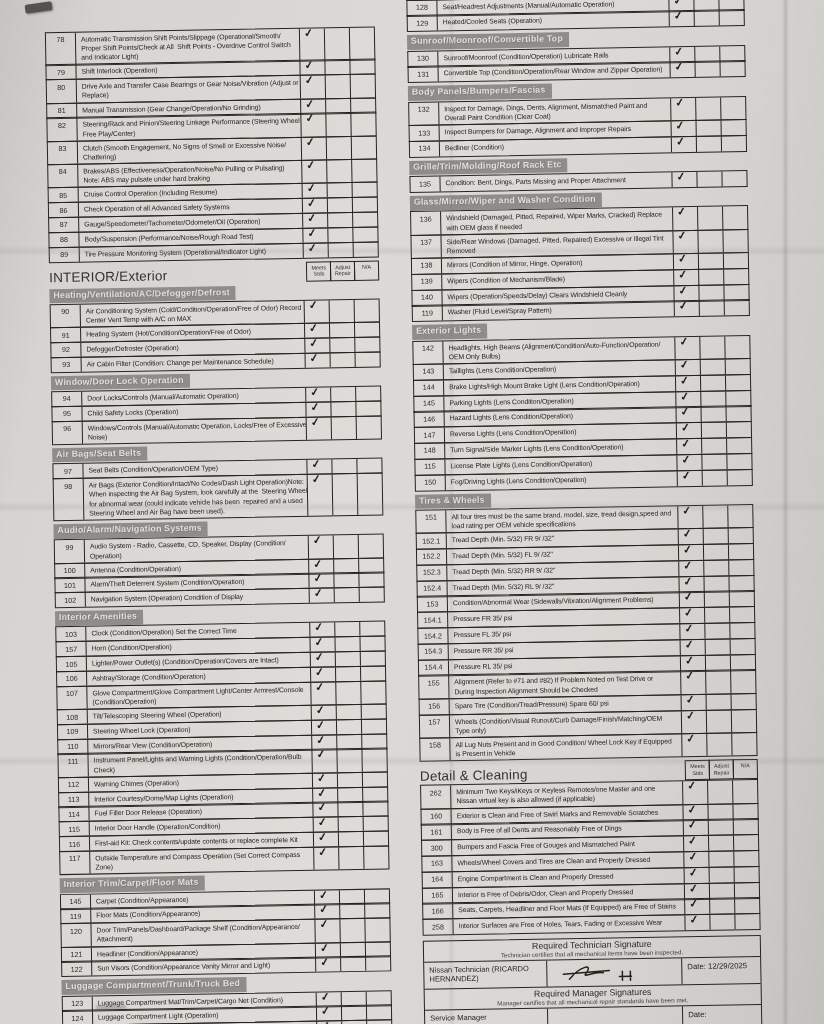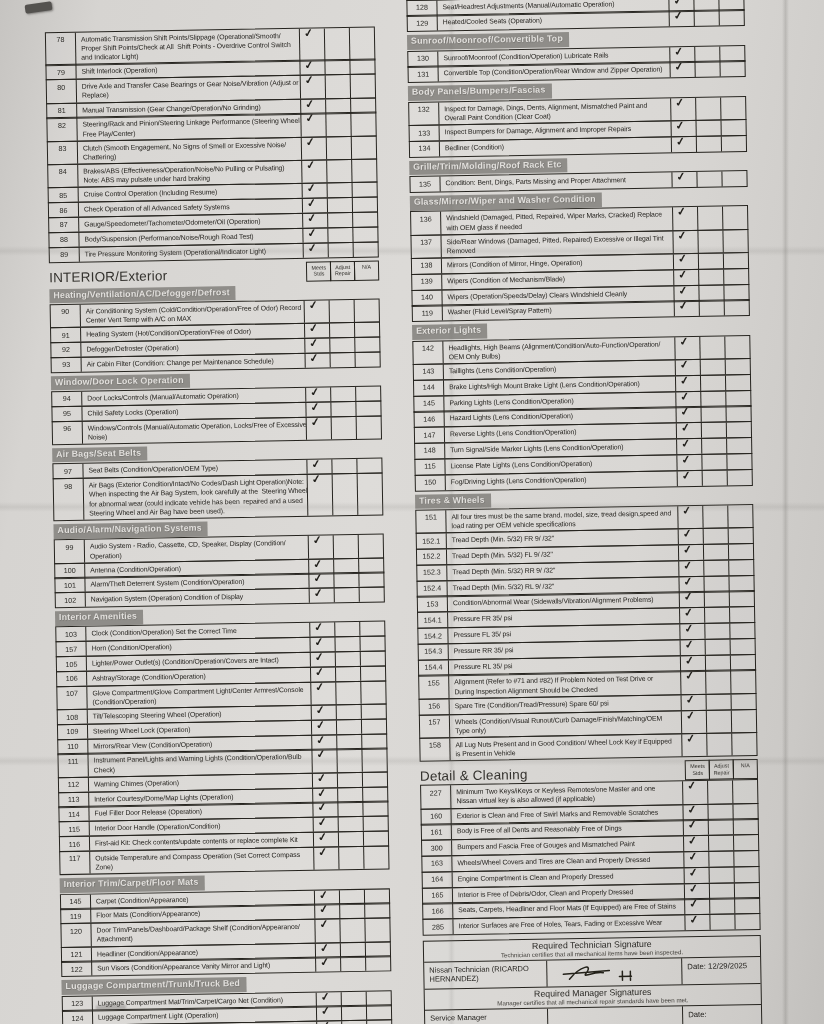--- a/index.html
+++ b/index.html
@@ -888,21 +888,21 @@
           <span class="head-label">Detail &amp; Cleaning</span>
           <div class="colheads">
             <div class="ch">Meets
 Stds</div>
             <div class="ch">Adjust
 Repair</div>
             <div class="ch">N/A</div>
           </div>
         </div>
         <div class="row">
-          <div class="cell num">227</div>
+          <div class="cell num">262</div>
           <div class="cell txt">Minimum Two Keys/iKeys or Keyless Remotes/one Master and one
 Nissan virtual key is also allowed (if applicable)</div>
           <div class="cell chk">
             <span class="check">✓</span>
           </div>
           <div class="cell chk"></div>
           <div class="cell chk"></div>
         </div>
         <div class="row">
           <div class="cell num">160</div>
@@ -961,21 +961,21 @@
         <div class="row">
           <div class="cell num">166</div>
           <div class="cell txt">Seats, Carpets, Headliner and Floor Mats (If Equipped) are Free of Stains</div>
           <div class="cell chk">
             <span class="check">✓</span>
           </div>
           <div class="cell chk"></div>
           <div class="cell chk"></div>
         </div>
         <div class="row">
-          <div class="cell num">285</div>
+          <div class="cell num">258</div>
           <div class="cell txt">Interior Surfaces are Free of Holes, Tears, Fading or Excessive Wear</div>
           <div class="cell chk">
             <span class="check">✓</span>
           </div>
           <div class="cell chk"></div>
           <div class="cell chk"></div>
         </div>
       </div>
 
     <div class="sigblock">

